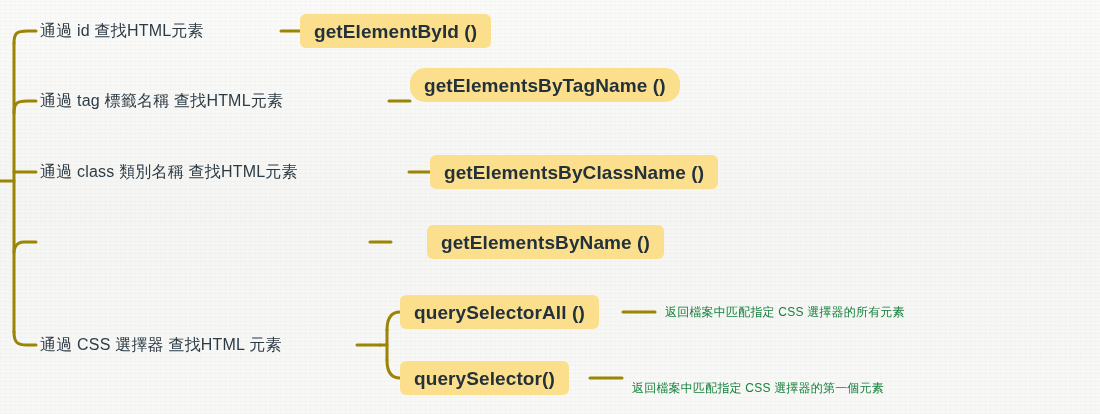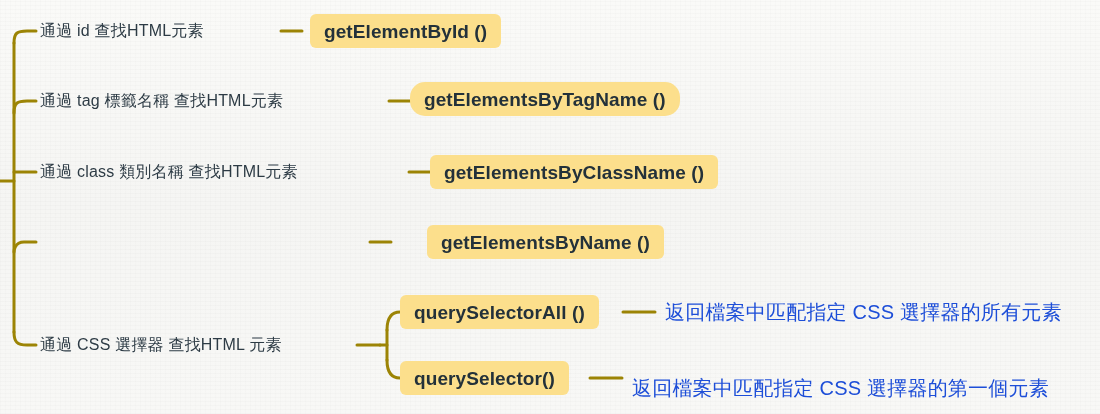--- a/index.html
+++ b/index.html
@@ -55,22 +55,22 @@
     color: #2d3b45;
     font-size: 16px;
     line-height: 1;
     white-space: nowrap;
     letter-spacing: 0.2px;
     transform: translateY(-50%);
   }
 
   .desc-label {
     position: absolute;
-    color: #1d4ed8;
-    font-size: 20px;
+    color: #15803d;
+    font-size: 12px;
     line-height: 1;
     white-space: nowrap;
     letter-spacing: 0.2px;
     transform: translateY(-50%);
   }
 
   .pill {
     position: absolute;
     background-color: #fcdf8c;
     border-radius: 6px;
@@ -126,24 +126,24 @@
 
     <path d="M623,312 L655,312" stroke-width="3"></path>
 
     <path d="M590,378 L622,378" stroke-width="3"></path>
   </g>
 </svg>
 
 <div id="diagram-root">
 
   <div class="node-label" style="left:40px; top:31px;">通過 id 查找HTML元素</div>
-  <div class="pill" style="left:310px; top:31px;">getElementById ()</div>
+  <div class="pill" style="left:300px; top:31px;">getElementById ()</div>
 
   <div class="node-label" style="left:40px; top:101px;">通過 tag 標籤名稱 查找HTML元素</div>
-  <div class="pill" style="left:410px; top:99px;border-radius:15px;">getElementsByTagName ()</div>
+  <div class="pill" style="left:410px; top:85px;border-radius:15px;">getElementsByTagName ()</div>
 
   <div class="node-label" style="left:40px; top:172px;">通過 class 類別名稱 查找HTML元素</div>
   <div class="pill" style="left:430px; top:172px;">getElementsByClassName ()</div>
 
   <div class="pill" style="left:391px; top:242px;margin-left:36px;">getElementsByName ()</div>
 
   <div class="node-label" style="left:40px; top:345px;">通過 CSS 選擇器 查找HTML 元素</div>
 
   <div class="pill" style="left:400px; top:312px;">querySelectorAll ()</div>
   <div class="desc-label" style="left:665px; top:312px;">返回檔案中匹配指定 CSS 選擇器的所有元素</div>

